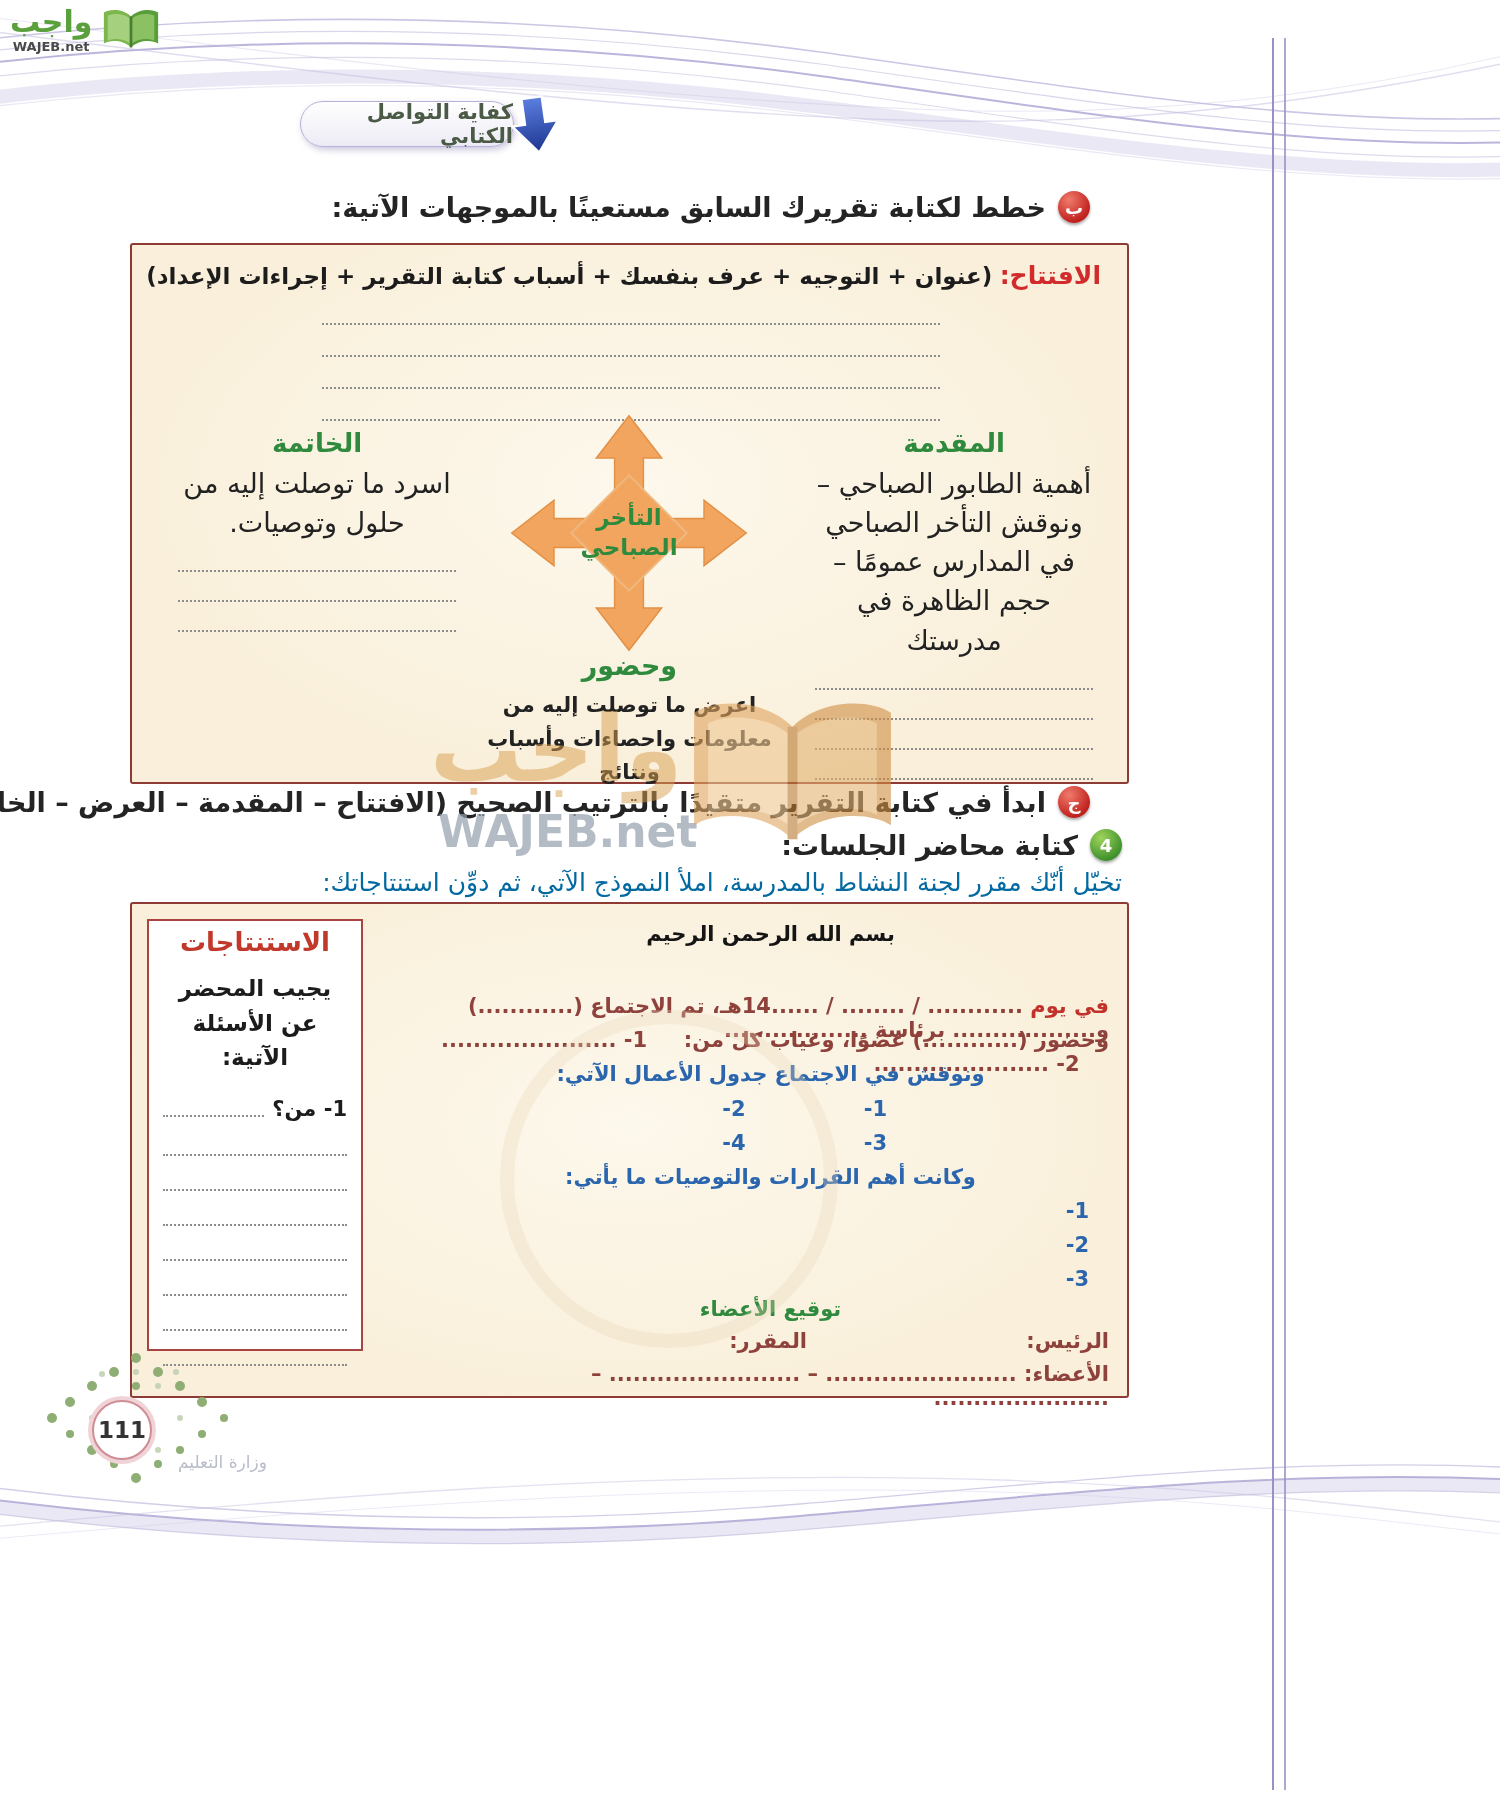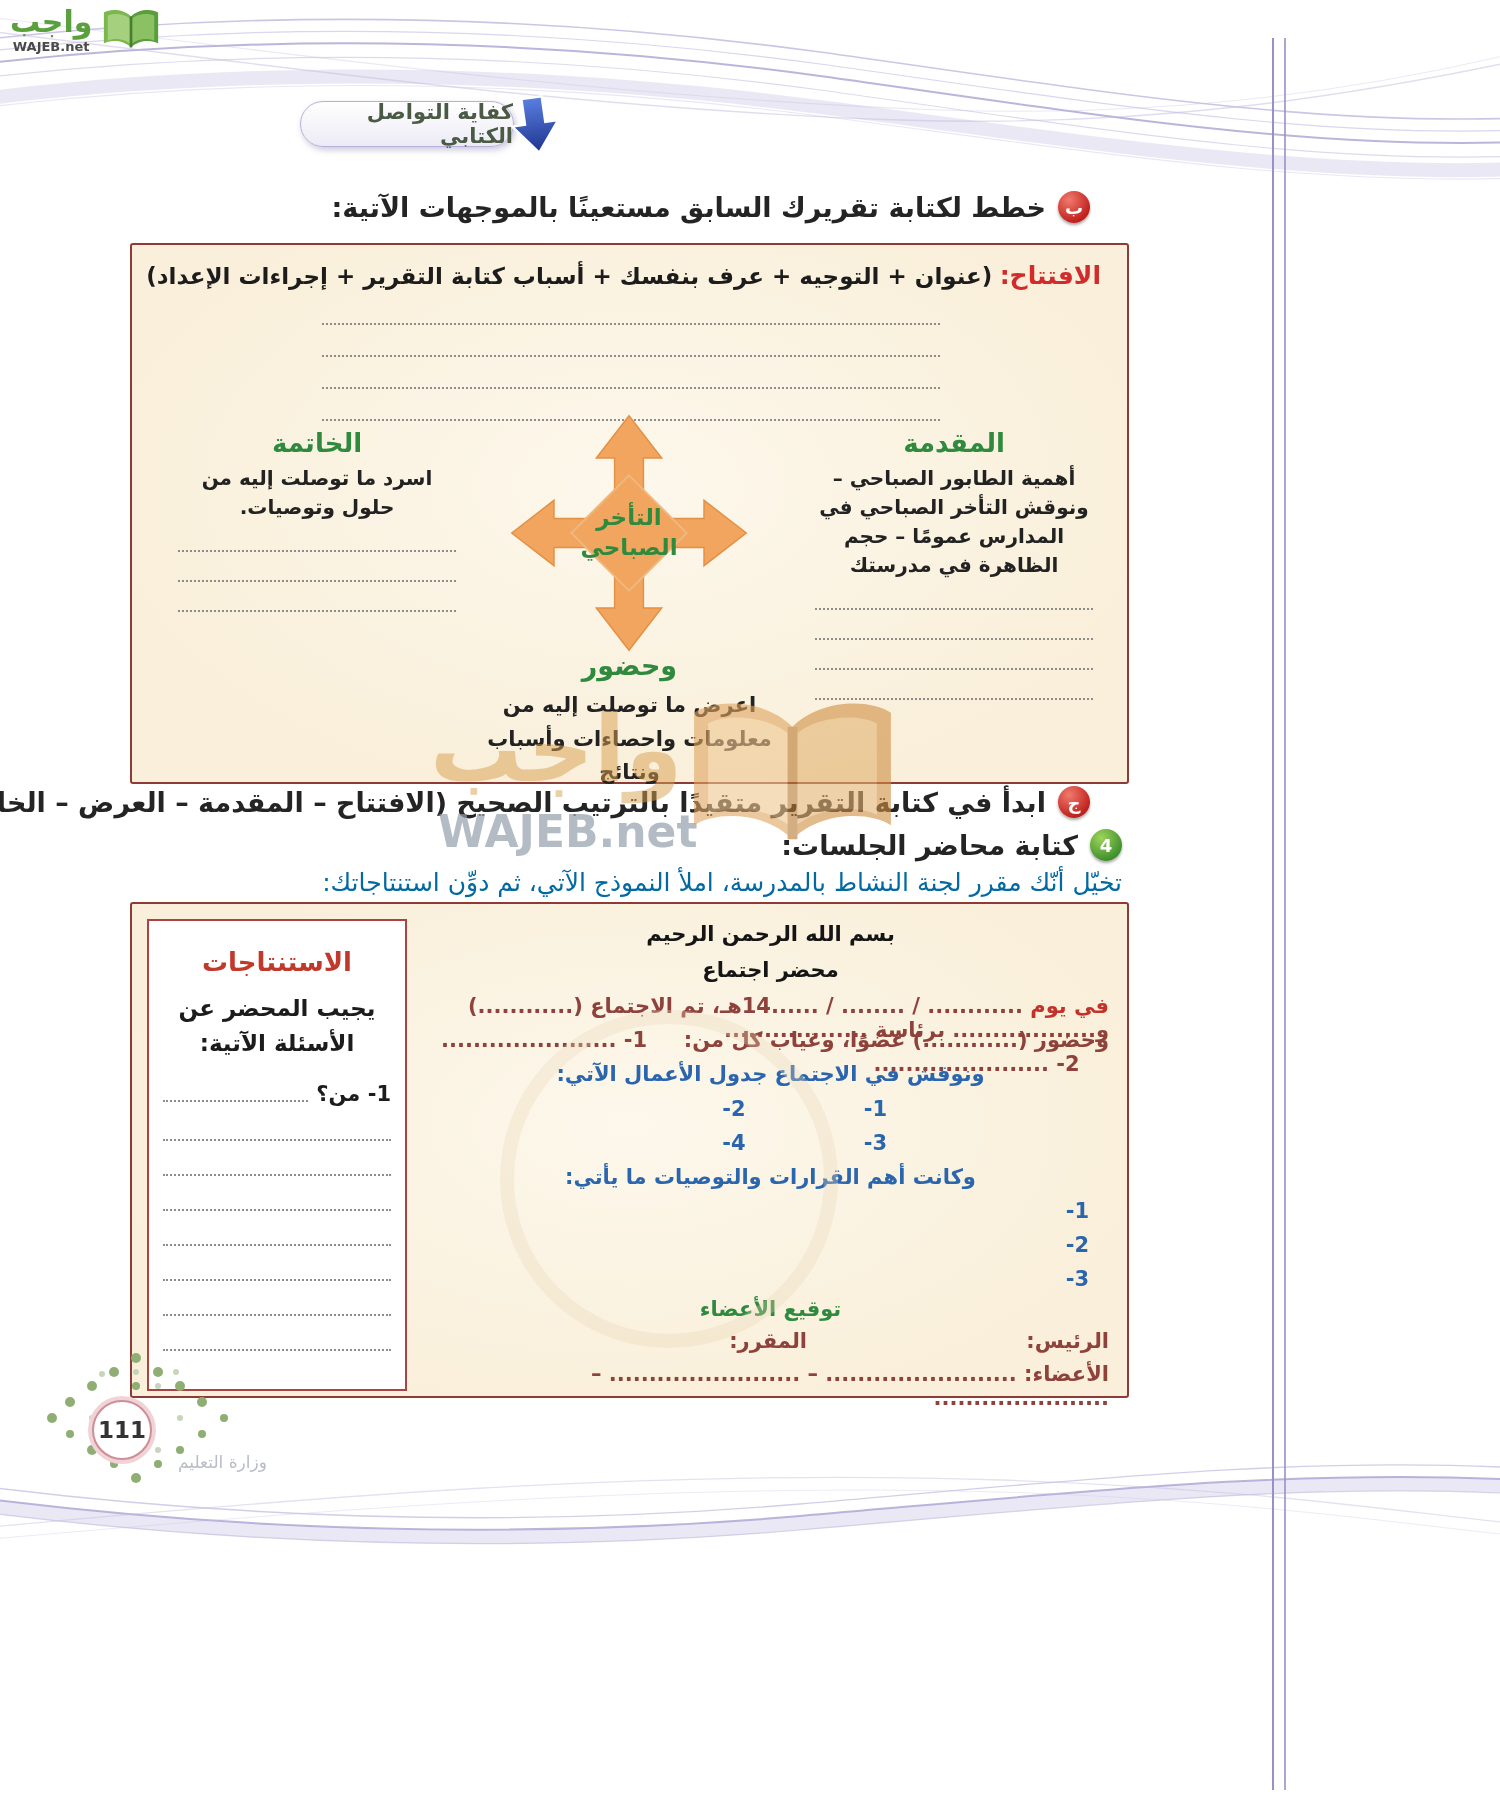--- a/index.html
+++ b/index.html
@@ -43,35 +43,35 @@
   .minutes{top:902px;height:492px;}
 
   
   .opening{position:absolute;top:16px;right:26px;left:4px;direction:rtl;text-align:right;font-size:23px;}
   .opening .lbl{color:#d22b2b;font-weight:bold;font-size:25px;}
   .opening .txt{color:#1c1c1c;font-weight:bold;}
   .dotline{border-bottom:2.6px dotted #8c8c8c;height:2px;}
   .open-dots{position:absolute;left:190px;width:618px;}
   .col{position:absolute;direction:rtl;text-align:center;}
   .col .glabel{color:#2f8a3e;font-weight:bold;font-size:26px;margin-bottom:6px;}
-  .col .gtext{color:#222;font-weight:bold;font-size:20px;line-height:1.45;}
+  .col .gtext{color:#222;font-weight:normal;font-size:27px;line-height:1.45;}
   .col .dotline{margin:26px 6px 0 6px;}
   .col-intro{right:28px;top:183px;width:290px;}
   .col-concl{left:40px;top:183px;width:290px;}
   .display-col{position:absolute;left:0;right:0;top:405px;text-align:center;direction:rtl;}
   .display-col .glabel{color:#2f8a3e;font-weight:bold;font-size:27px;margin-bottom:8px;}
   .display-col .gtext{color:#222;font-weight:bold;font-size:21px;width:330px;margin:0 auto;line-height:1.6;}
 
   .arrow-graphic{position:absolute;left:372px;top:163px;width:250px;height:250px;}
   .arrow-center-text{position:absolute;left:50%;top:50%;transform:translate(-50%,-50%);
      width:112px;text-align:center;color:#2f8a3e;font-weight:bold;font-size:23px;line-height:1.3;direction:rtl;}
 
   
-  .concl-box{position:absolute;right:720px;left:15px;top:15px;height:428px;background:#fff;
-     border:2px solid #a94442;padding:20px 14px;direction:rtl;}
+  .concl-box{position:absolute;right:764px;left:15px;top:15px;height:428px;background:#fff;
+     border:2px solid #a94442;padding:0 14px;direction:rtl;}
   .concl-title{color:#c0392b;font-weight:bold;font-size:26px;text-align:center;margin-top:6px;}
   .concl-sub{color:#1c1c1c;font-weight:bold;font-size:23px;text-align:center;margin-top:14px;line-height:1.5;}
   .concl-q1{display:flex;align-items:flex-end;gap:8px;margin-top:22px;color:#1c1c1c;font-weight:bold;font-size:21px;}
   .concl-q1 .dotline{flex:1;margin-bottom:4px;}
   .concl-box .rule{margin-top:31px;}
 
   .f-line{position:absolute;right:18px;left:300px;direction:rtl;font-weight:bold;font-size:21px;color:#8e423b;}
   .f-center{text-align:center;color:#151515;}
   .f-blue{color:#2a65ae;text-align:center;}
   .f-red{color:#c2322b;}
@@ -224,21 +224,20 @@
       <div class="dotline rule"></div>
       <div class="dotline rule"></div>
       <div class="dotline rule"></div>
       <div class="dotline rule"></div>
       <div class="dotline rule"></div>
       <div class="dotline rule"></div>
       <div class="dotline rule"></div>
     </div>
 
     <div class="f-line f-center" style="top:18px;">بسم الله الرحمن الرحيم</div>
-    <div class="f-line f-center" style="top:54px;">محضر اجتماع</div>
 
     <div class="f-line" style="top:90px;">
       <span class="f-red">في يوم</span>
       <span>............ / ........ / ......14هـ، تم الاجتماع (............) و.................. برئاسة ..................</span>
     </div>
 
     <div class="f-line" style="top:124px;">
       <span>وحضور (............) عضوًا، وغياب كل من:</span>
       <span style="display:inline-block;width:22px;"></span>
       <span>1- ......................</span>

